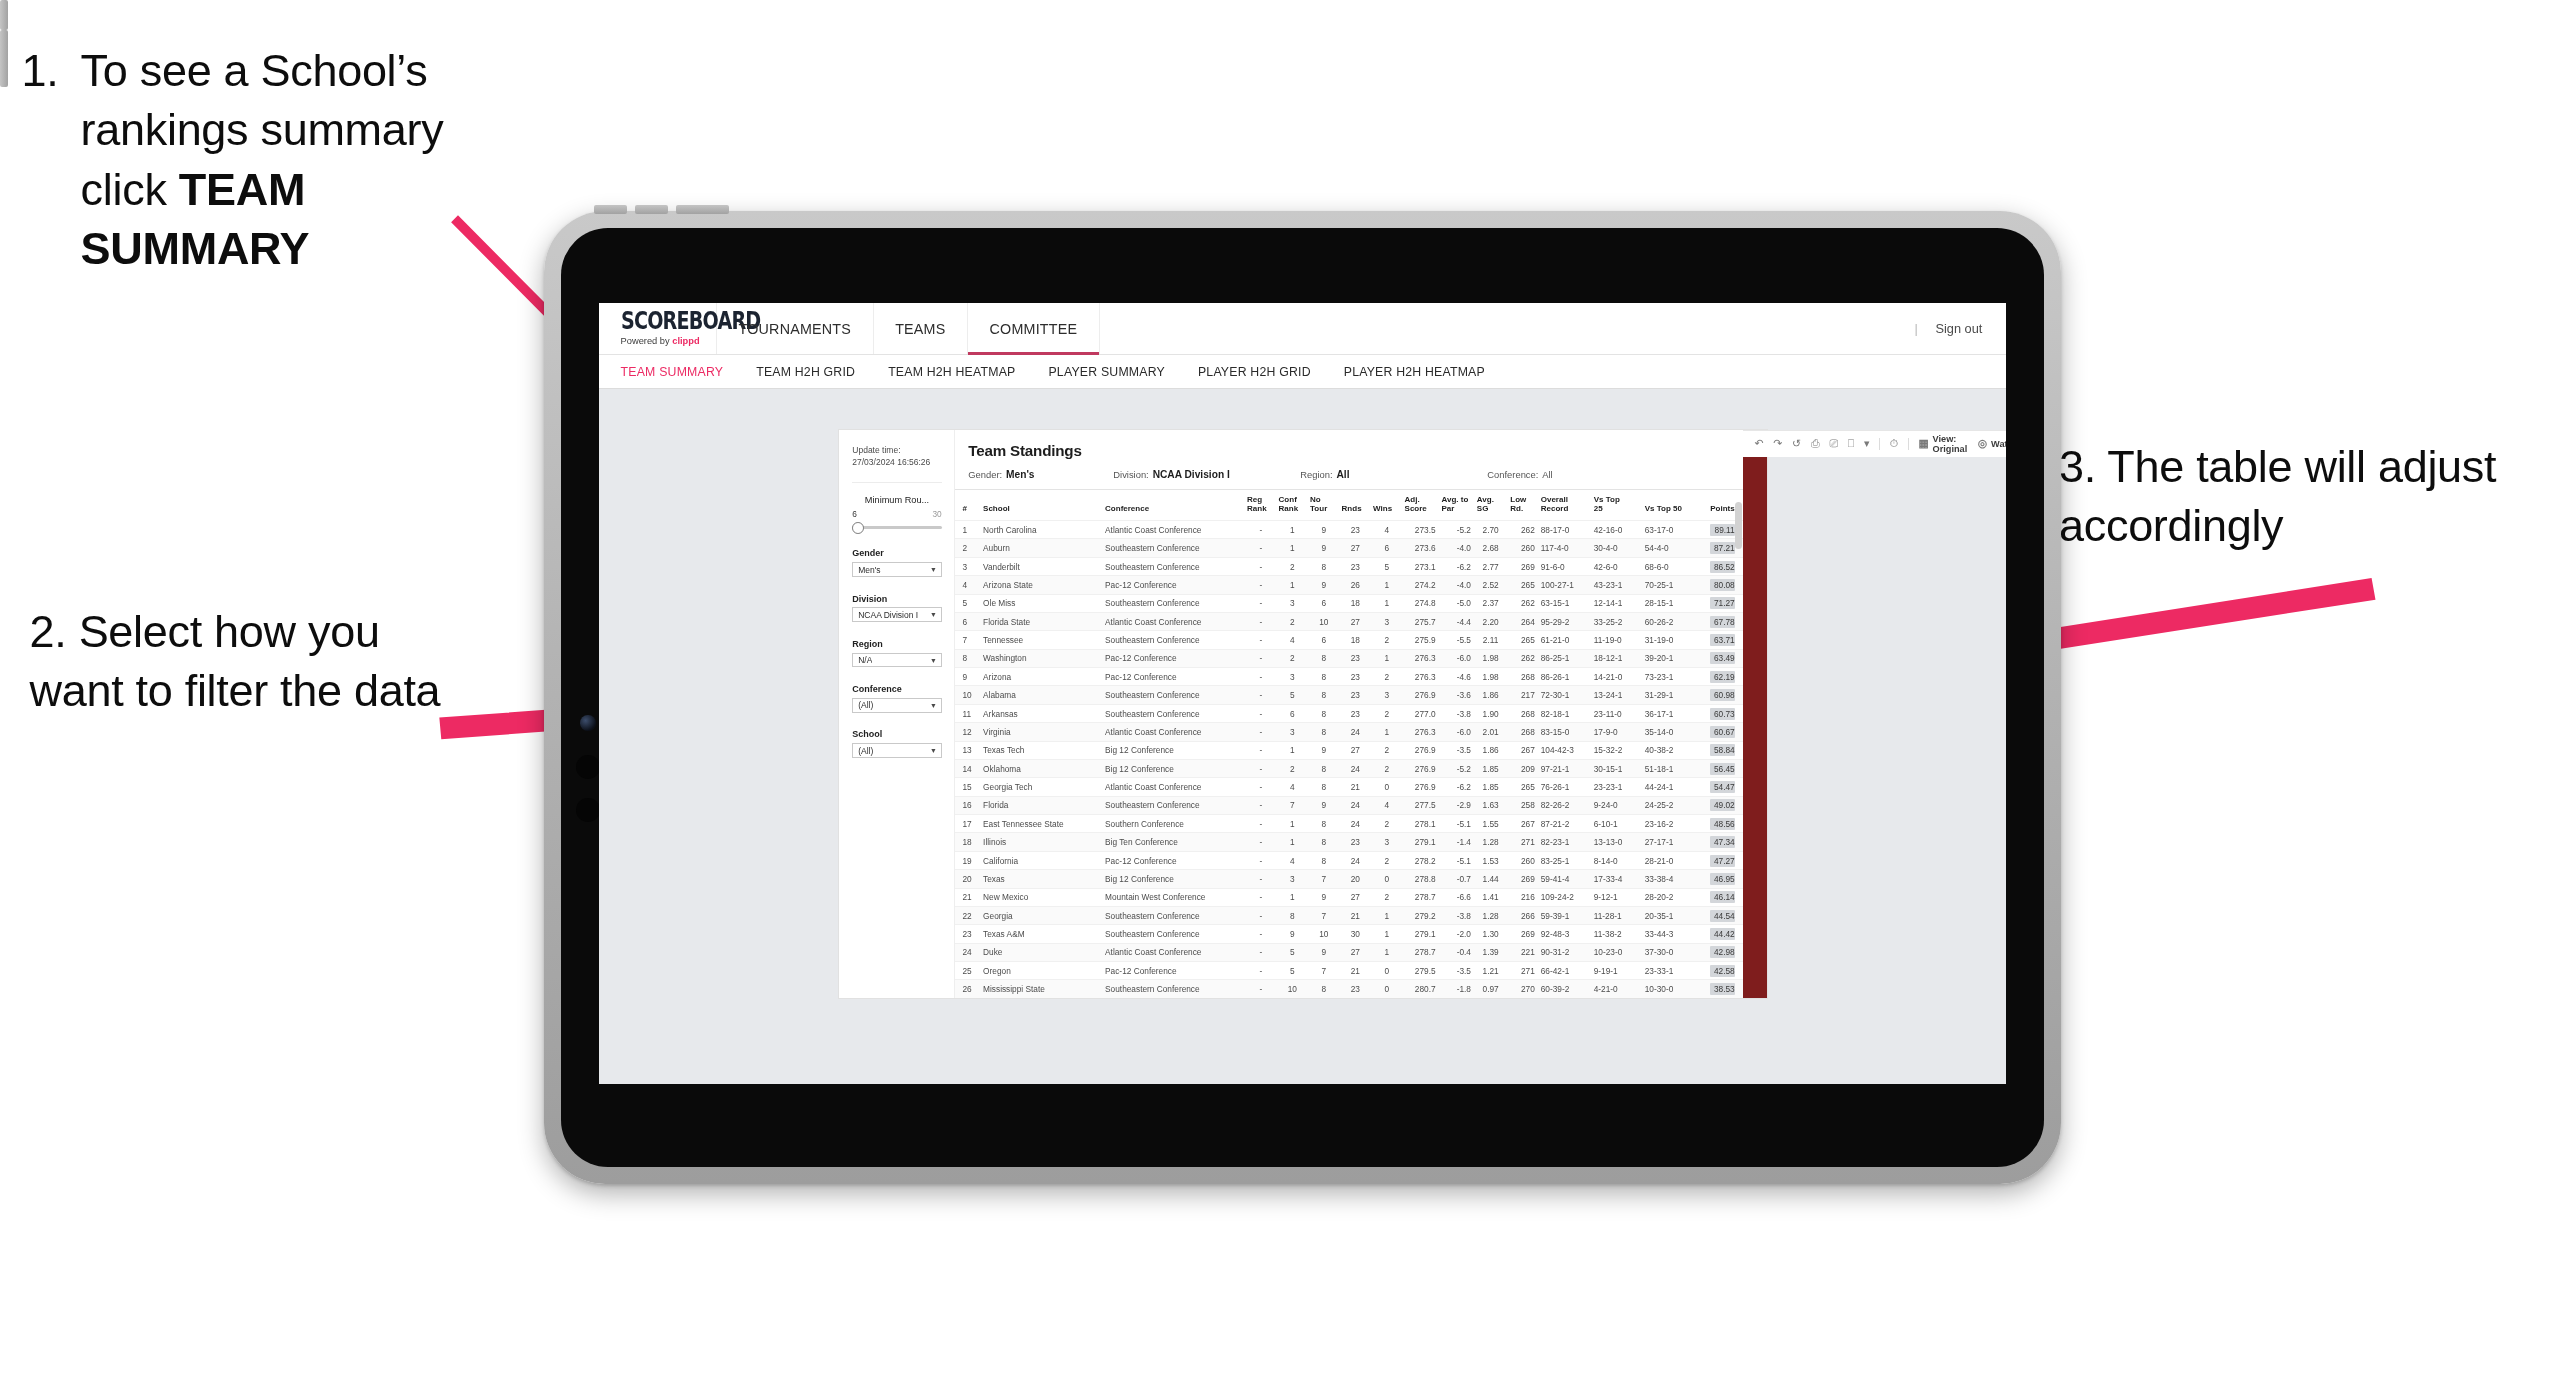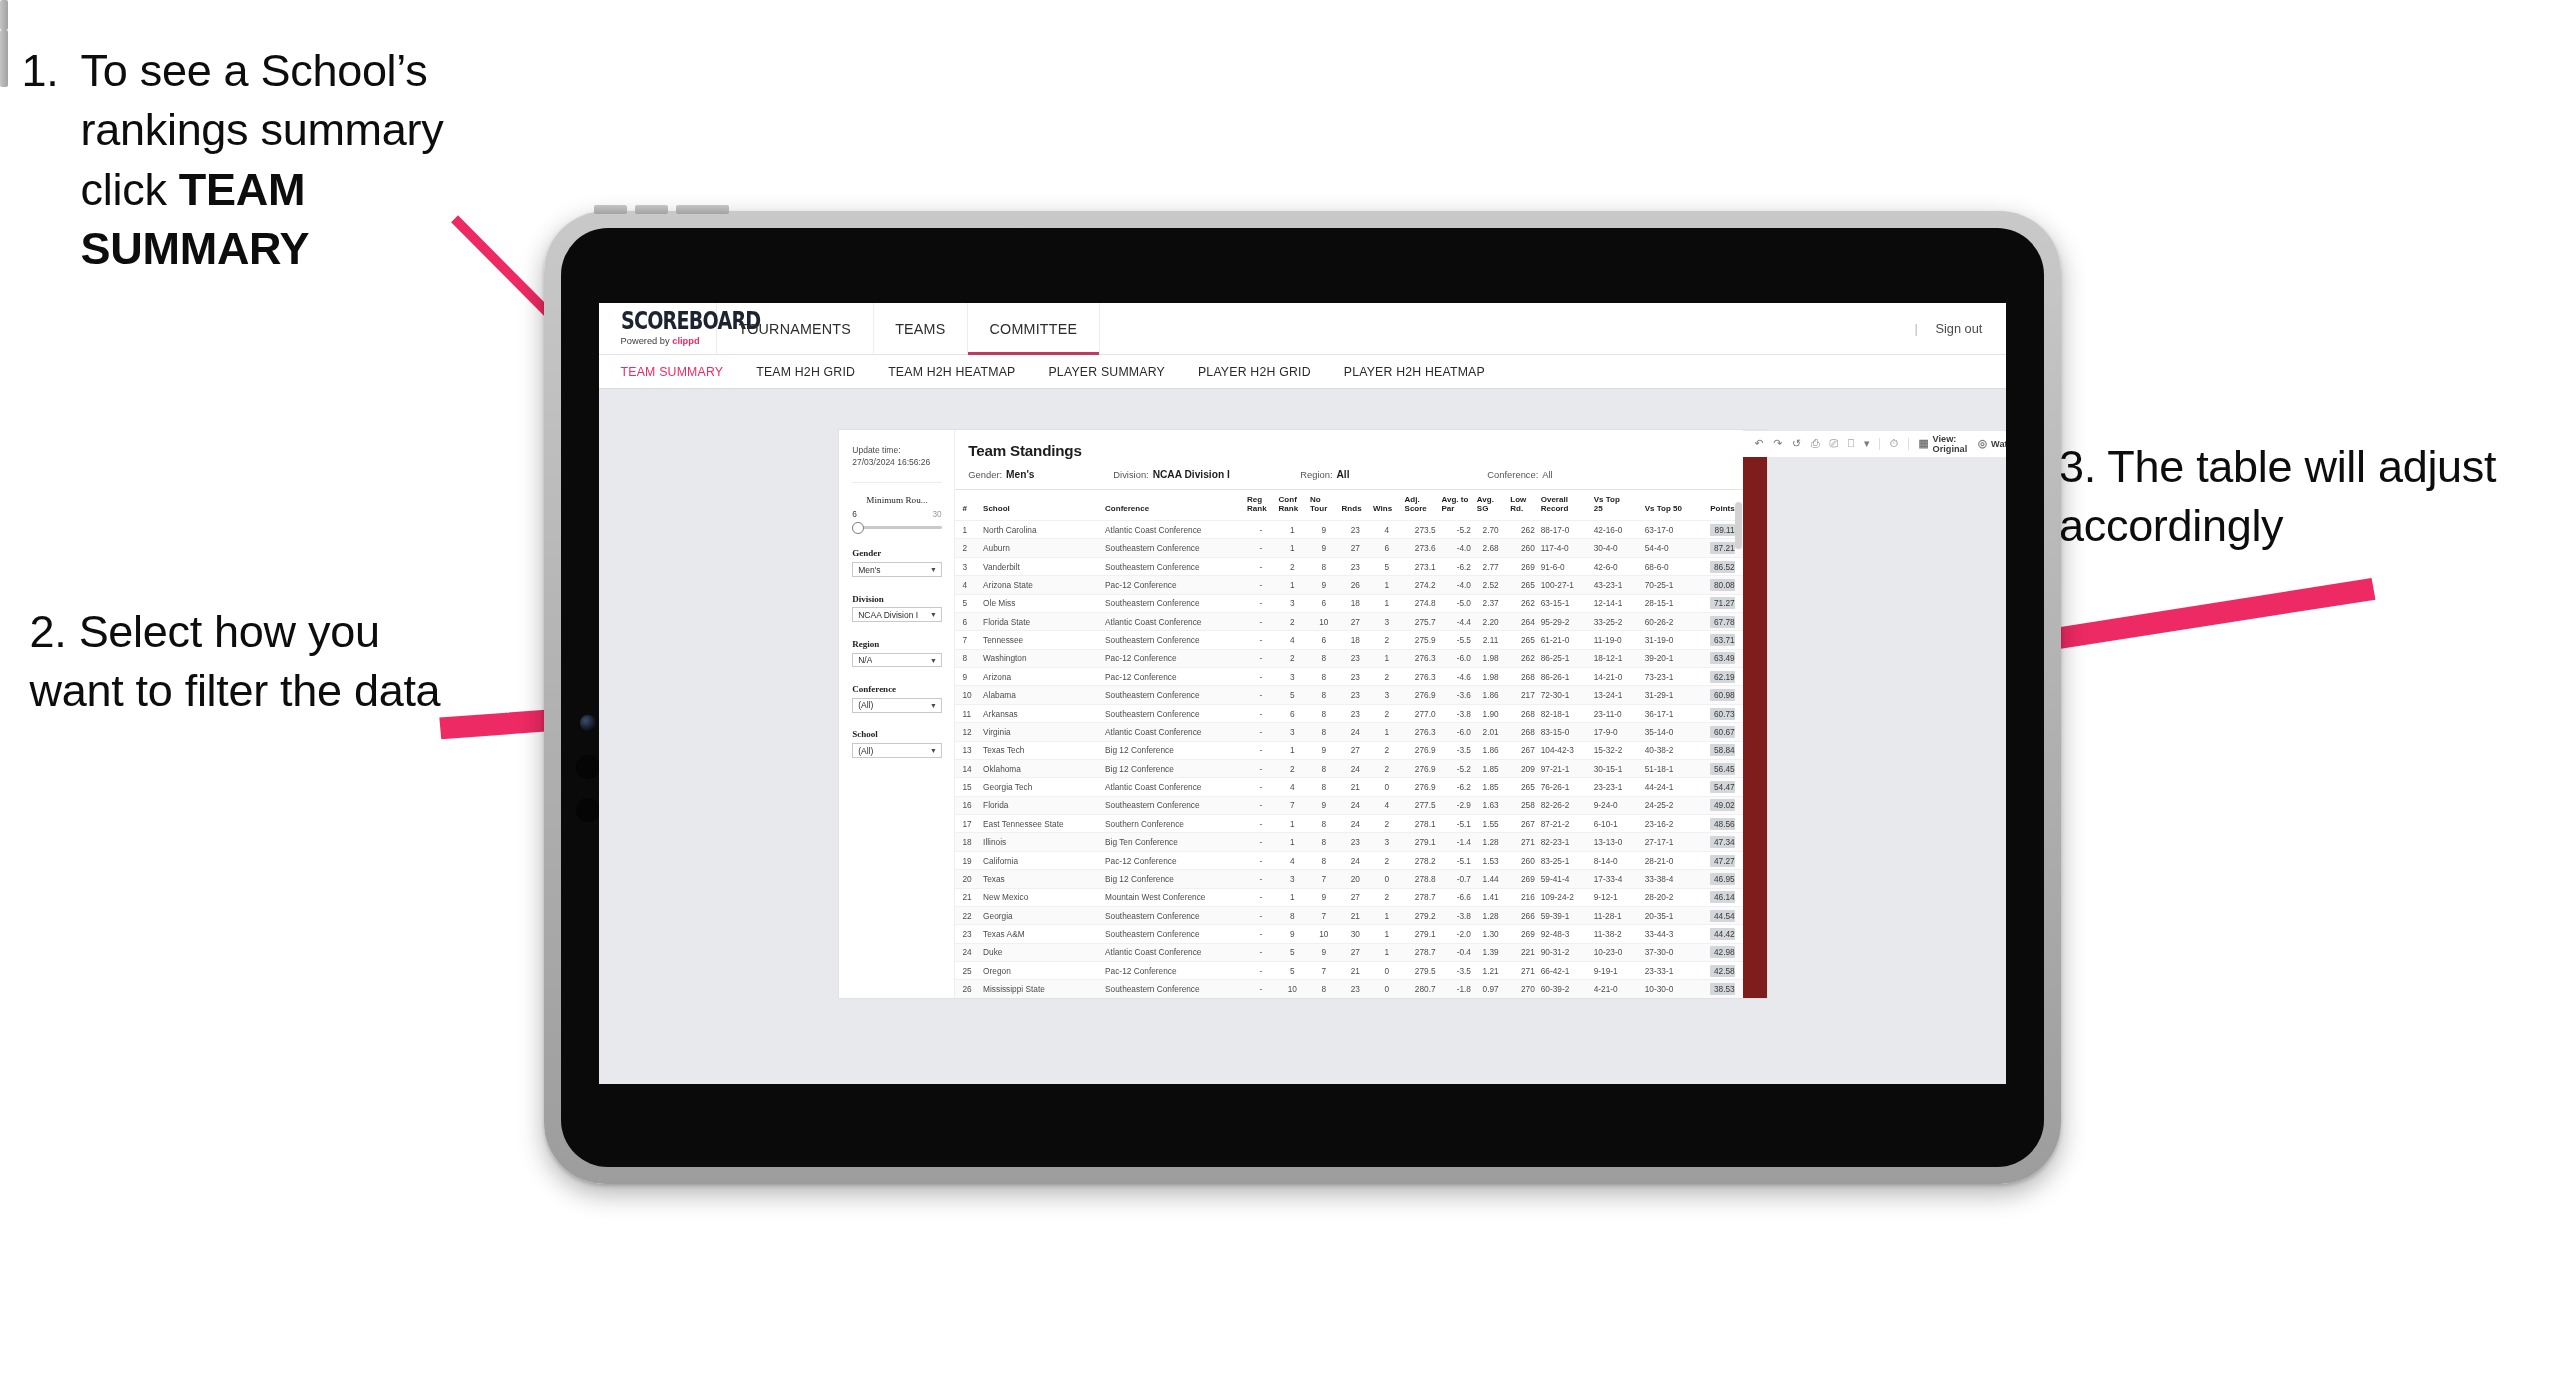--- a/index.html
+++ b/index.html
@@ -84,21 +84,21 @@
   #vizwrap{padding:41px 0 0 0;display:flex;justify-content:center;}
   #viz{width:928px;background:#7f1d1d;box-shadow:0 0 0 1px #e1e1e1;display:flex;flex-direction:row;}
   #vizbody{display:flex;}
 
   
   #sidebar{width:116px;box-sizing:border-box;padding:13.8px 11.8px 9.8px 13.8px;
            border-right:1px solid #eeeeee;background:#fff;}
   .upd-label{font-size:8.5px;color:#4a4a4a;line-height:1.45;}
   .sb-divider{height:1px;background:#ececec;margin:13.8px 0 11.8px 0;}
   .sb-group{margin-bottom:16.7px;}
-  .sb-title{font-size:9px;color:#222;font-weight:700;margin-bottom:3.9px;font-family:Liberation Serif, serif;}
+  .sb-title{font-size:9px;color:#222;font-weight:700;margin-bottom:3.9px;}
   .sb-title.center{text-align:center;font-weight:400;font-size:9.2px;}
   .slider-nums{display:flex;justify-content:space-between;font-size:8.3px;color:#333;margin-bottom:2.9px;}
   .slider-nums .hi{color:#9a9a9a;}
   .slider-track{position:relative;height:9.8px;}
   .slider-track .rail{position:absolute;left:0;right:0;top:3.9px;height:2.9px;background:#c9c9c9;border-radius:2px;}
   .slider-track .knob{position:absolute;left:0;top:0;width:9.8px;height:9.8px;border:1.4px solid #7b7b7b;
                       background:#fff;border-radius:50%;}
   .sel{height:14.7px;border:1px solid #c9c9c9;background:#fff;display:flex;align-items:center;
        justify-content:space-between;padding:0 3.9px 0 4.9px;box-sizing:border-box;cursor:pointer;}
   .sel span{font-size:8.5px;color:#2d2d2d;white-space:nowrap;overflow:hidden;}

